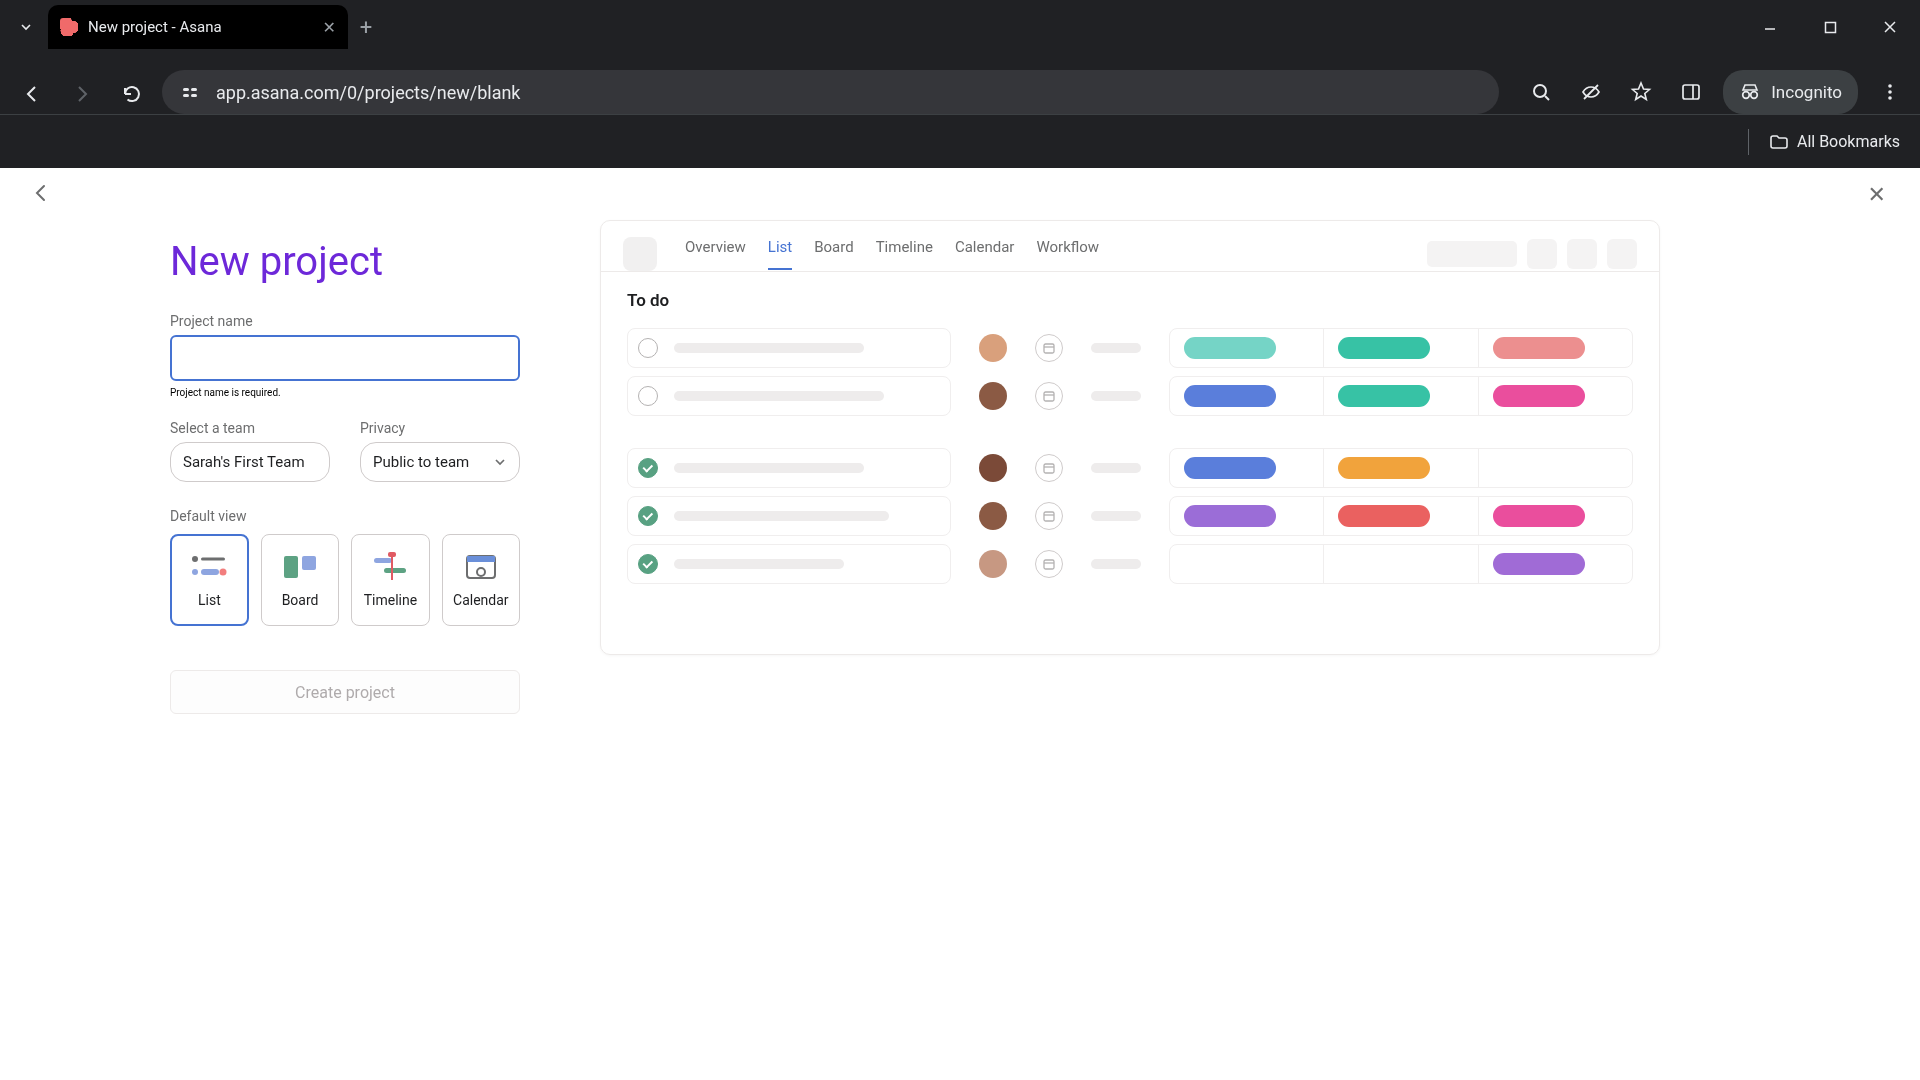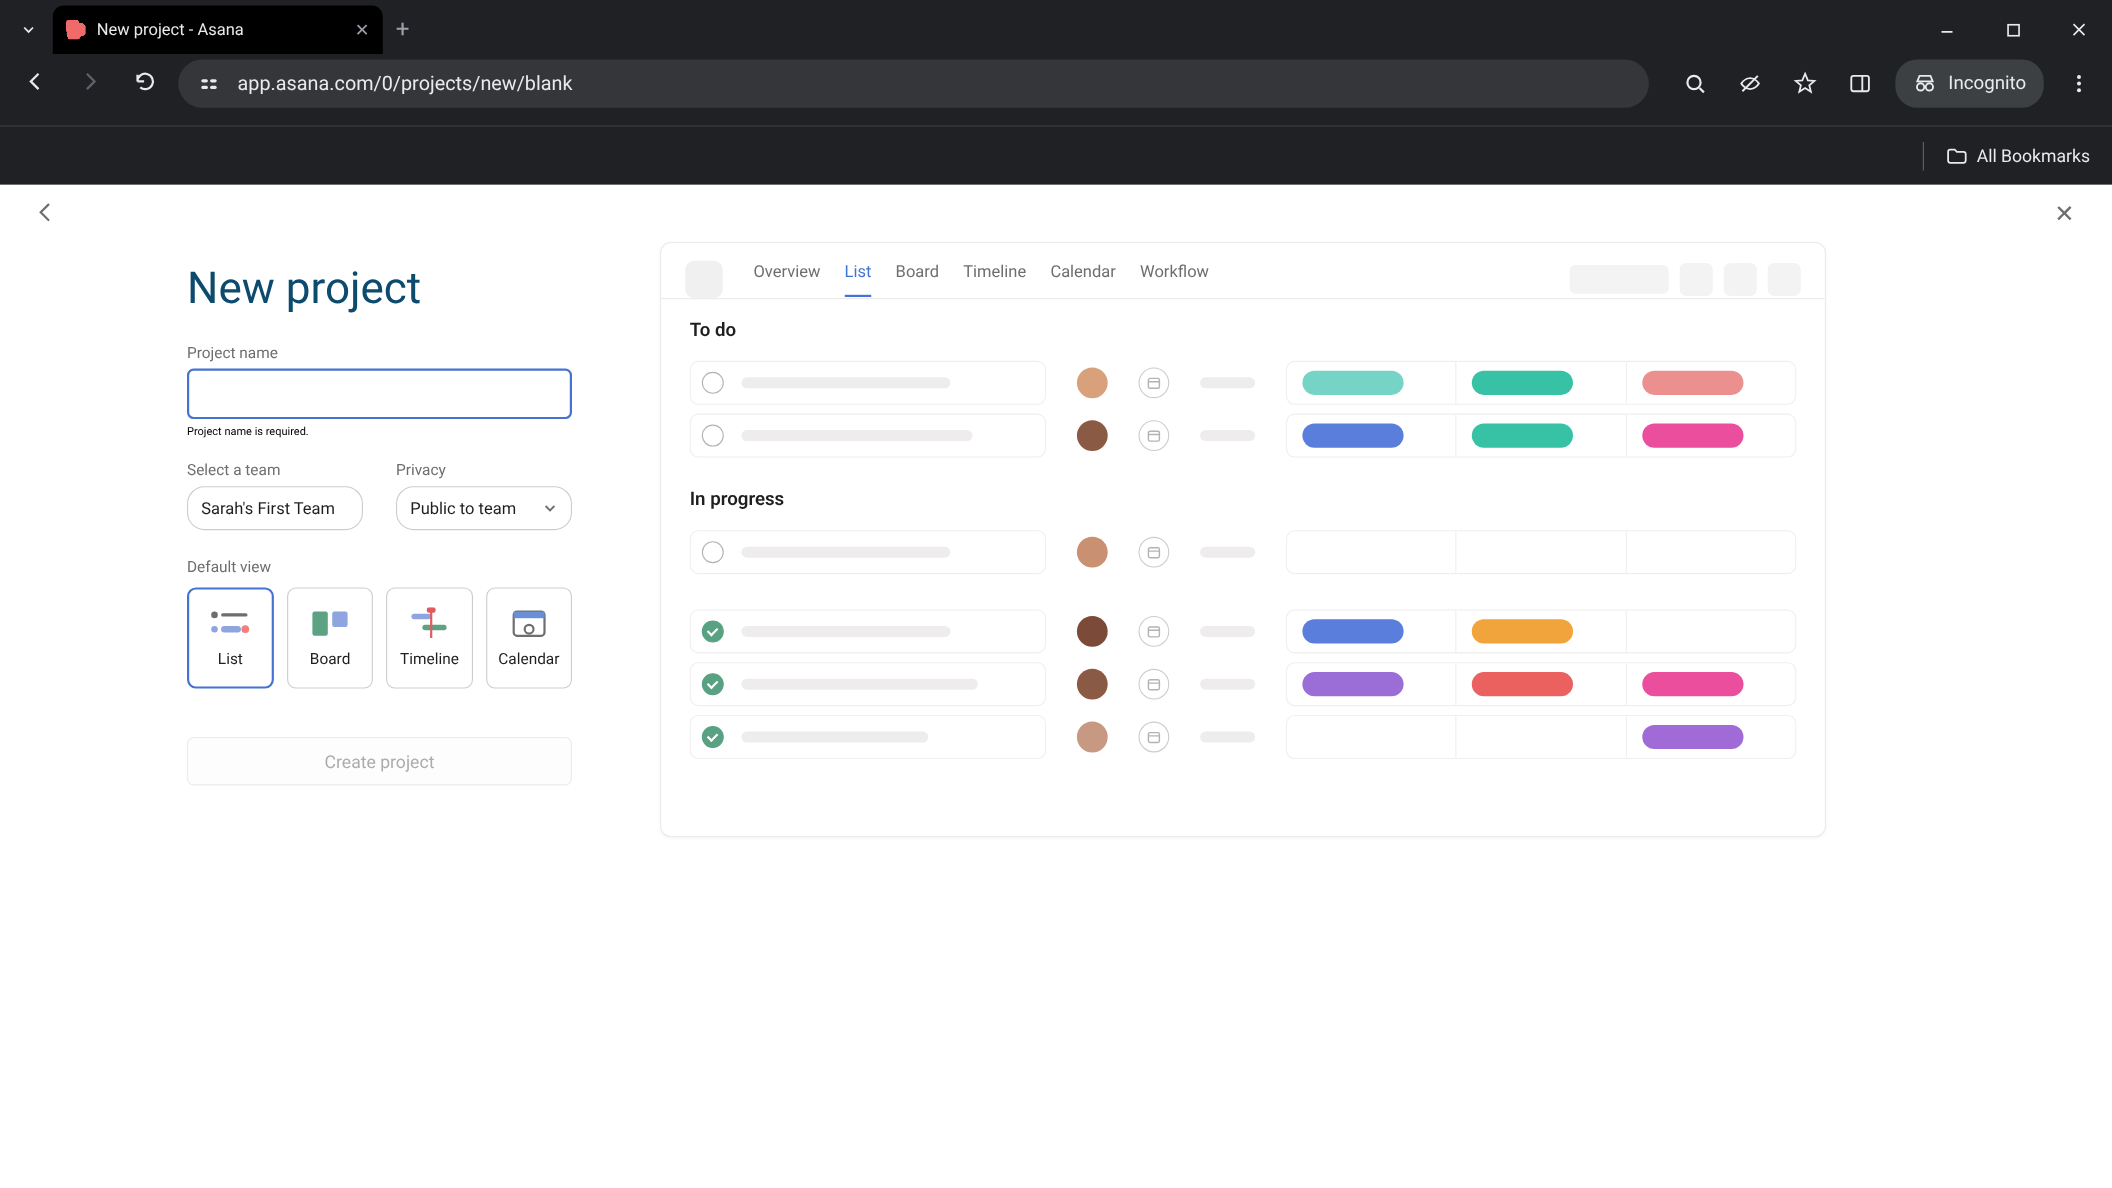--- a/index.html
+++ b/index.html
@@ -10,21 +10,21 @@
 .tabbar { height: 54px; display: flex; align-items: center; padding-left: 8px; position: relative; }
 .tabdrop { width: 36px; height: 36px; display: flex; align-items: center; justify-content: center; color: #e8eaed; }
 .tab { background: #000000; border-radius: 10px 10px 0 0; height: 44px; width: 300px; display: flex; align-items: center; padding: 0 12px; gap: 10px; margin-left: 4px; }
 .favicon { width: 18px; height: 18px; background: radial-gradient(circle at 30% 30%, #f06a6a 0 40%, transparent 41%), radial-gradient(circle at 70% 50%, #f06a6a 0 40%, transparent 41%), radial-gradient(circle at 40% 70%, #f06a6a 0 40%, transparent 41%); border-radius: 3px; }
 .tab-title { color: #e8eaed; font-size: 15px; flex: 1; }
 .tab-x { color: #9aa0a6; font-size: 16px; }
 .newtab { color: #9aa0a6; font-size: 22px; width: 36px; text-align: center; }
 .win-ctrls { position: absolute; right: 0; top: 0; height: 54px; display: flex; align-items: center; }
 .win-ctrl { width: 60px; height: 54px; display: flex; align-items: center; justify-content: center; color: #e8eaed; }
 
-.addrbar { height: 60px; display: flex; align-items: flex-start; padding: 0 12px; gap: 10px; }
+.addrbar { height: 60px; display: flex; align-items: flex-end; padding: 0 12px; gap: 10px; }
 .nav-btn { width: 40px; height: 40px; display: flex; align-items: center; justify-content: center; color: #e8eaed; border-radius: 20px; }
 .nav-btn.dim { color: #5f6368; }
 .omnibox { flex: 1; background: #35363a; border-radius: 24px; height: 44px; display: flex; align-items: center; padding: 0 16px; gap: 14px; color: #e8eaed; }
 .site-ctrl { width: 24px; height: 24px; display: flex; align-items: center; justify-content: center; color: #e8eaed; }
 .url { font-size: 18px; color: #e8eaed; }
 .right-icons { display: flex; align-items: center; gap: 14px; margin-left: 14px; }
 .icon-btn { width: 36px; height: 36px; display: flex; align-items: center; justify-content: center; color: #e8eaed; }
 .incog { background: #3c4043; border-radius: 20px; height: 44px; display: flex; align-items: center; gap: 10px; padding: 16px 16px; color: #e8eaed; font-size: 17px; }
 
 .bookbar { height: 54px; display: flex; align-items: center; justify-content: flex-end; padding: 0 20px; border-top: 1px solid #3c4043; gap: 10px; color: #e8eaed; }
@@ -32,21 +32,21 @@
 .bm-item { display: flex; align-items: center; gap: 8px; font-size: 16px; }
 
 
 .page { position: absolute; top: 168px; left: 0; right: 0; bottom: 0; background: #fff; }
 .page-top { height: 52px; position: relative; }
 .back-btn { position: absolute; left: 30px; top: 14px; color: #6d6e6f; }
 .close-btn { position: absolute; right: 34px; top: 14px; color: #6d6e6f; font-size: 22px; }
 
 .content { display: flex; padding: 0 40px; gap: 40px; }
 .form-col { width: 480px; padding-left: 130px; padding-top: 18px; }
-.page-title { font-size: 40px; font-weight: 400; color: #0c4a6e; margin-bottom: 28px; }
+.page-title { font-size: 40px; font-weight: 400; color: #6d28d9; margin-bottom: 28px; }
 .label { font-size: 14px; color: #6d6e6f; margin-bottom: 6px; display: block; }
 .pn-input { width: 100%; height: 46px; border: 2px solid #4573d2; border-radius: 6px; padding: 0 10px; font-size: 16px; outline: none; }
 .err { color: #000000; font-size: 10px; margin-top: 6px; }
 .row2 { display: flex; gap: 30px; margin-top: 22px; }
 .col50 { flex: 1; }
 .select { height: 40px; border: 1px solid #cfcbcb; border-radius: 16px; display: flex; align-items: center; padding: 0 12px; font-size: 15px; color: #1e1f21; justify-content: space-between; }
 .select .chev { color: #6d6e6f; }
 .views { display: flex; gap: 12px; margin-top: 10px; }
 .view-card { width: 104px; height: 92px; border: 1px solid #cfcbcb; border-radius: 8px; display: flex; flex-direction: column; align-items: center; justify-content: center; gap: 10px; font-size: 14px; color: #1e1f21; }
 .view-card.selected { border: 2px solid #4573d2; }
@@ -356,44 +356,20 @@
               <div class="cell">
                   <span class="pill" style="background:#37c2a5"></span>
                 </div>
               <div class="cell">
                   <span class="pill" style="background:#ea4e9d"></span>
                 </div>
             </div>
           </div>
         </div>
 
-        <div class="section">
-          <div class="sec-h">In progress</div>
-          <div class="row">
-            <div class="cell-task">
-                <span class="chk"></span>
-                <span class="taskbar" style="width:190px"></span>
-              </div>
-            <div class="avcell">
-                <span class="avatar" style="background:#c99072"></span>
-              </div>
-            <span class="avatar ph">
-                <svg width="14" height="14">
-                  <rect x="2" y="3" width="10" height="9" rx="1.5" stroke="#b4b2b2" stroke-width="1.3" fill="none"></rect>
-                  <line x1="2" y1="6" x2="12" y2="6" stroke="#b4b2b2" stroke-width="1.3"></line>
-                </svg>
-              </span>
-            <span class="datebar"></span>
-            <div class="cells-right">
-              <div class="cell"></div>
-                <div class="cell"></div>
-                <div class="cell"></div>
-            </div>
-          </div>
-        </div>
 
         <div class="section">
           <div class="row">
             <div class="cell-task">
                 <span class="chk done"></span>
                 <span class="taskbar" style="width:190px"></span>
               </div>
             <div class="avcell">
                 <span class="avatar" style="background:#7b4a38"></span>
               </div>

